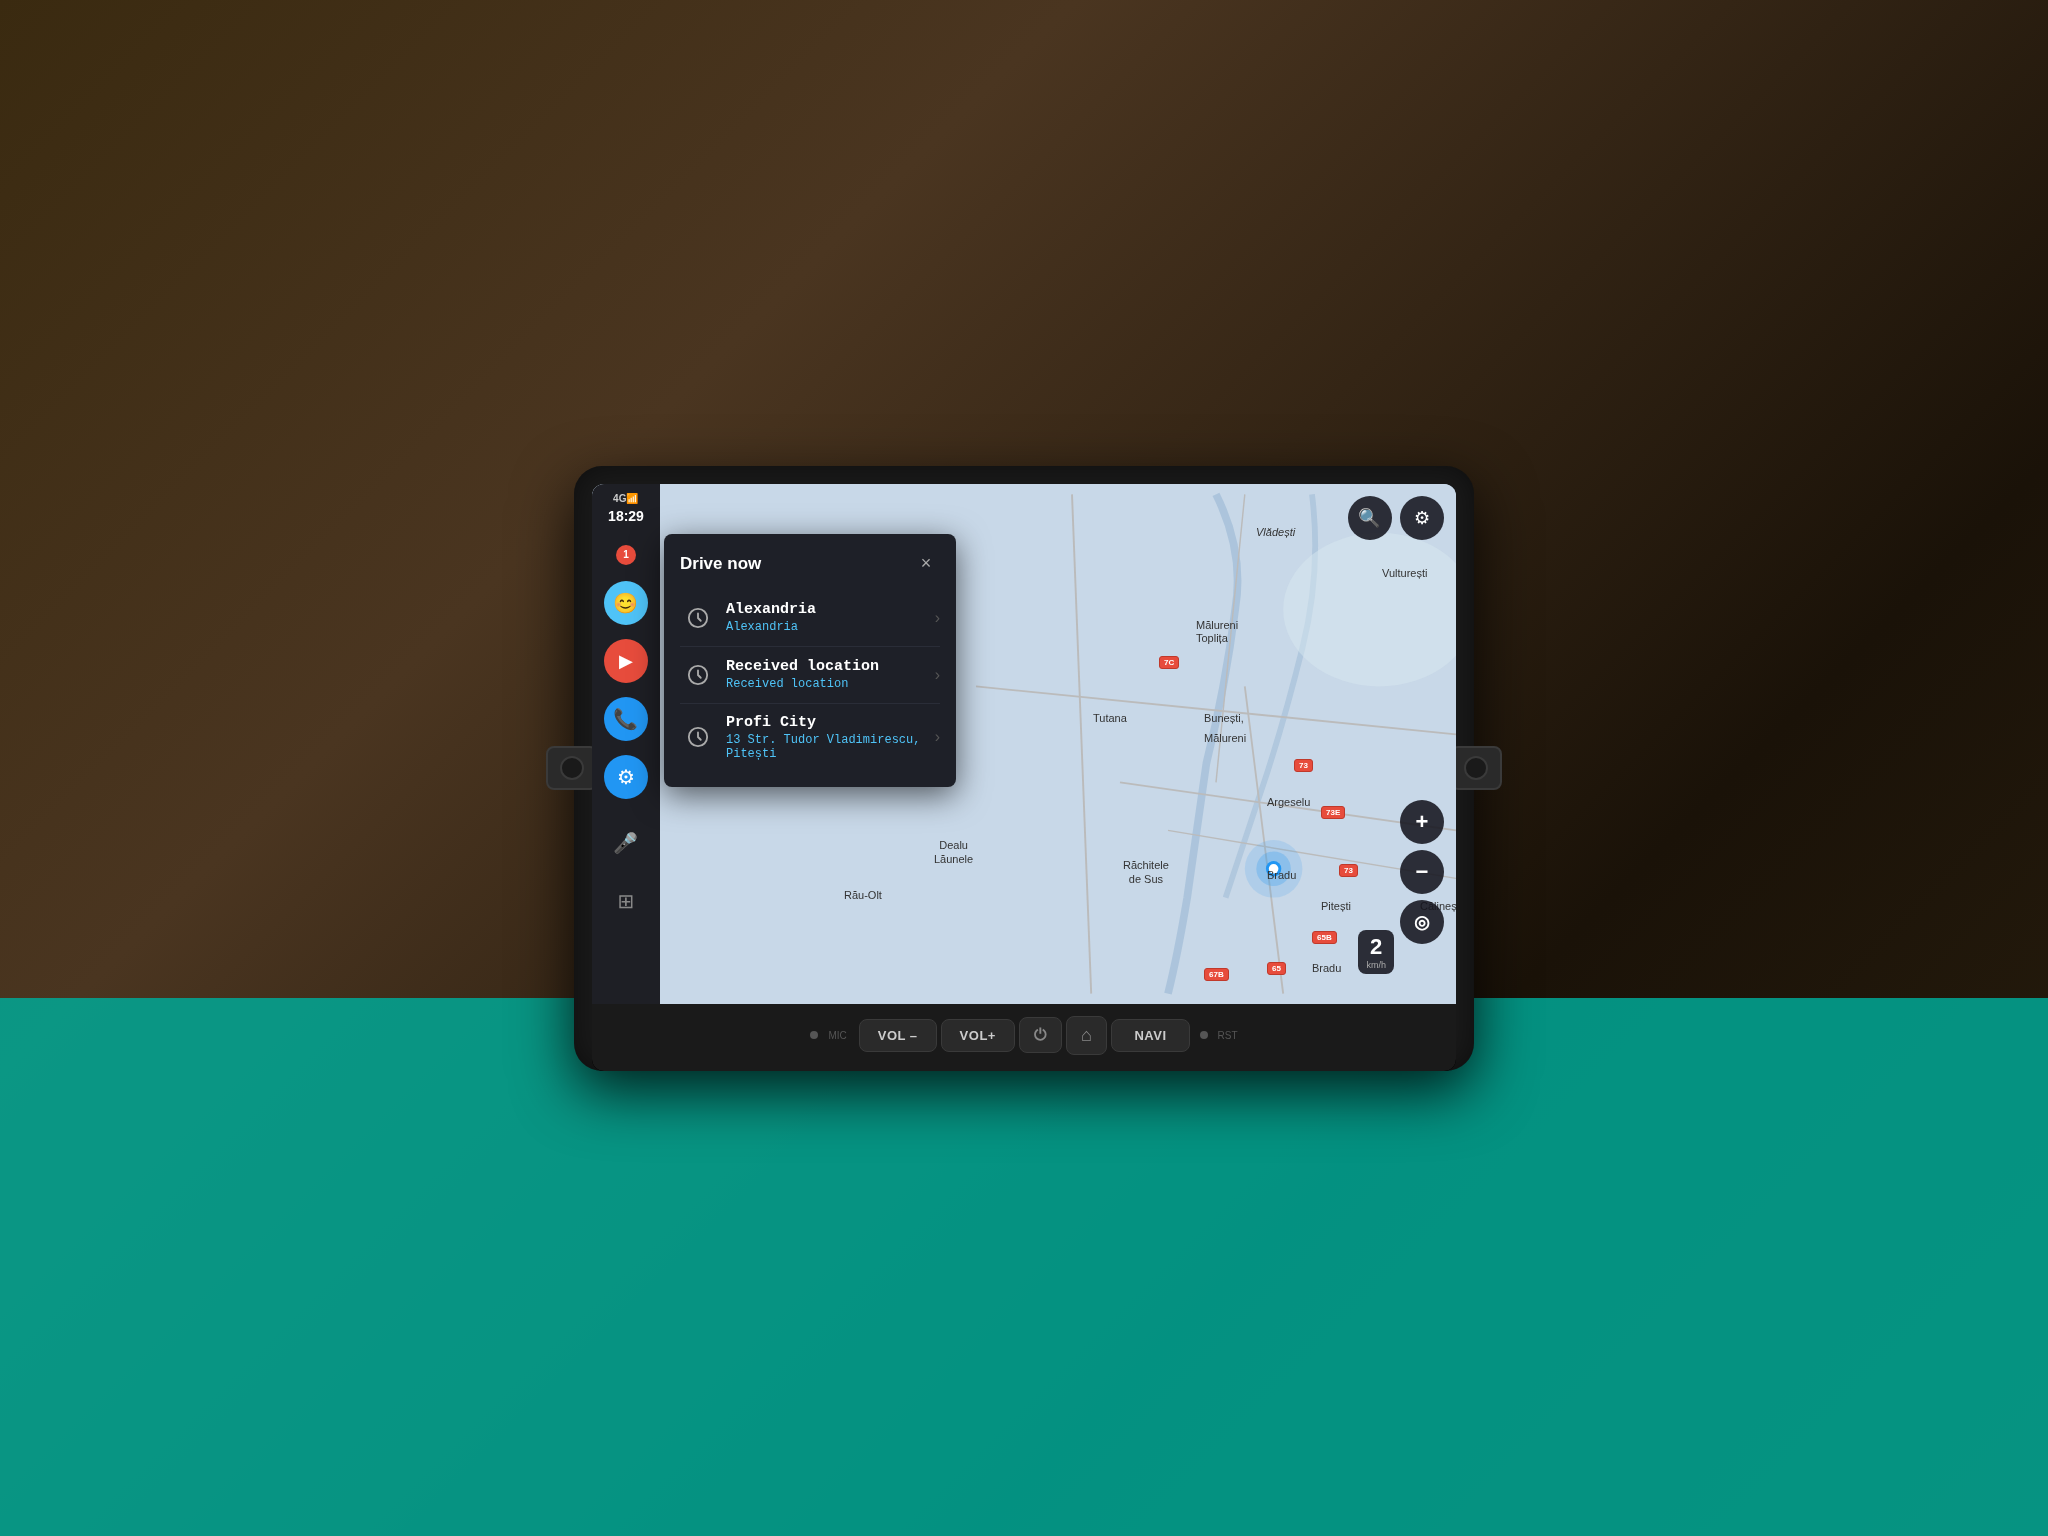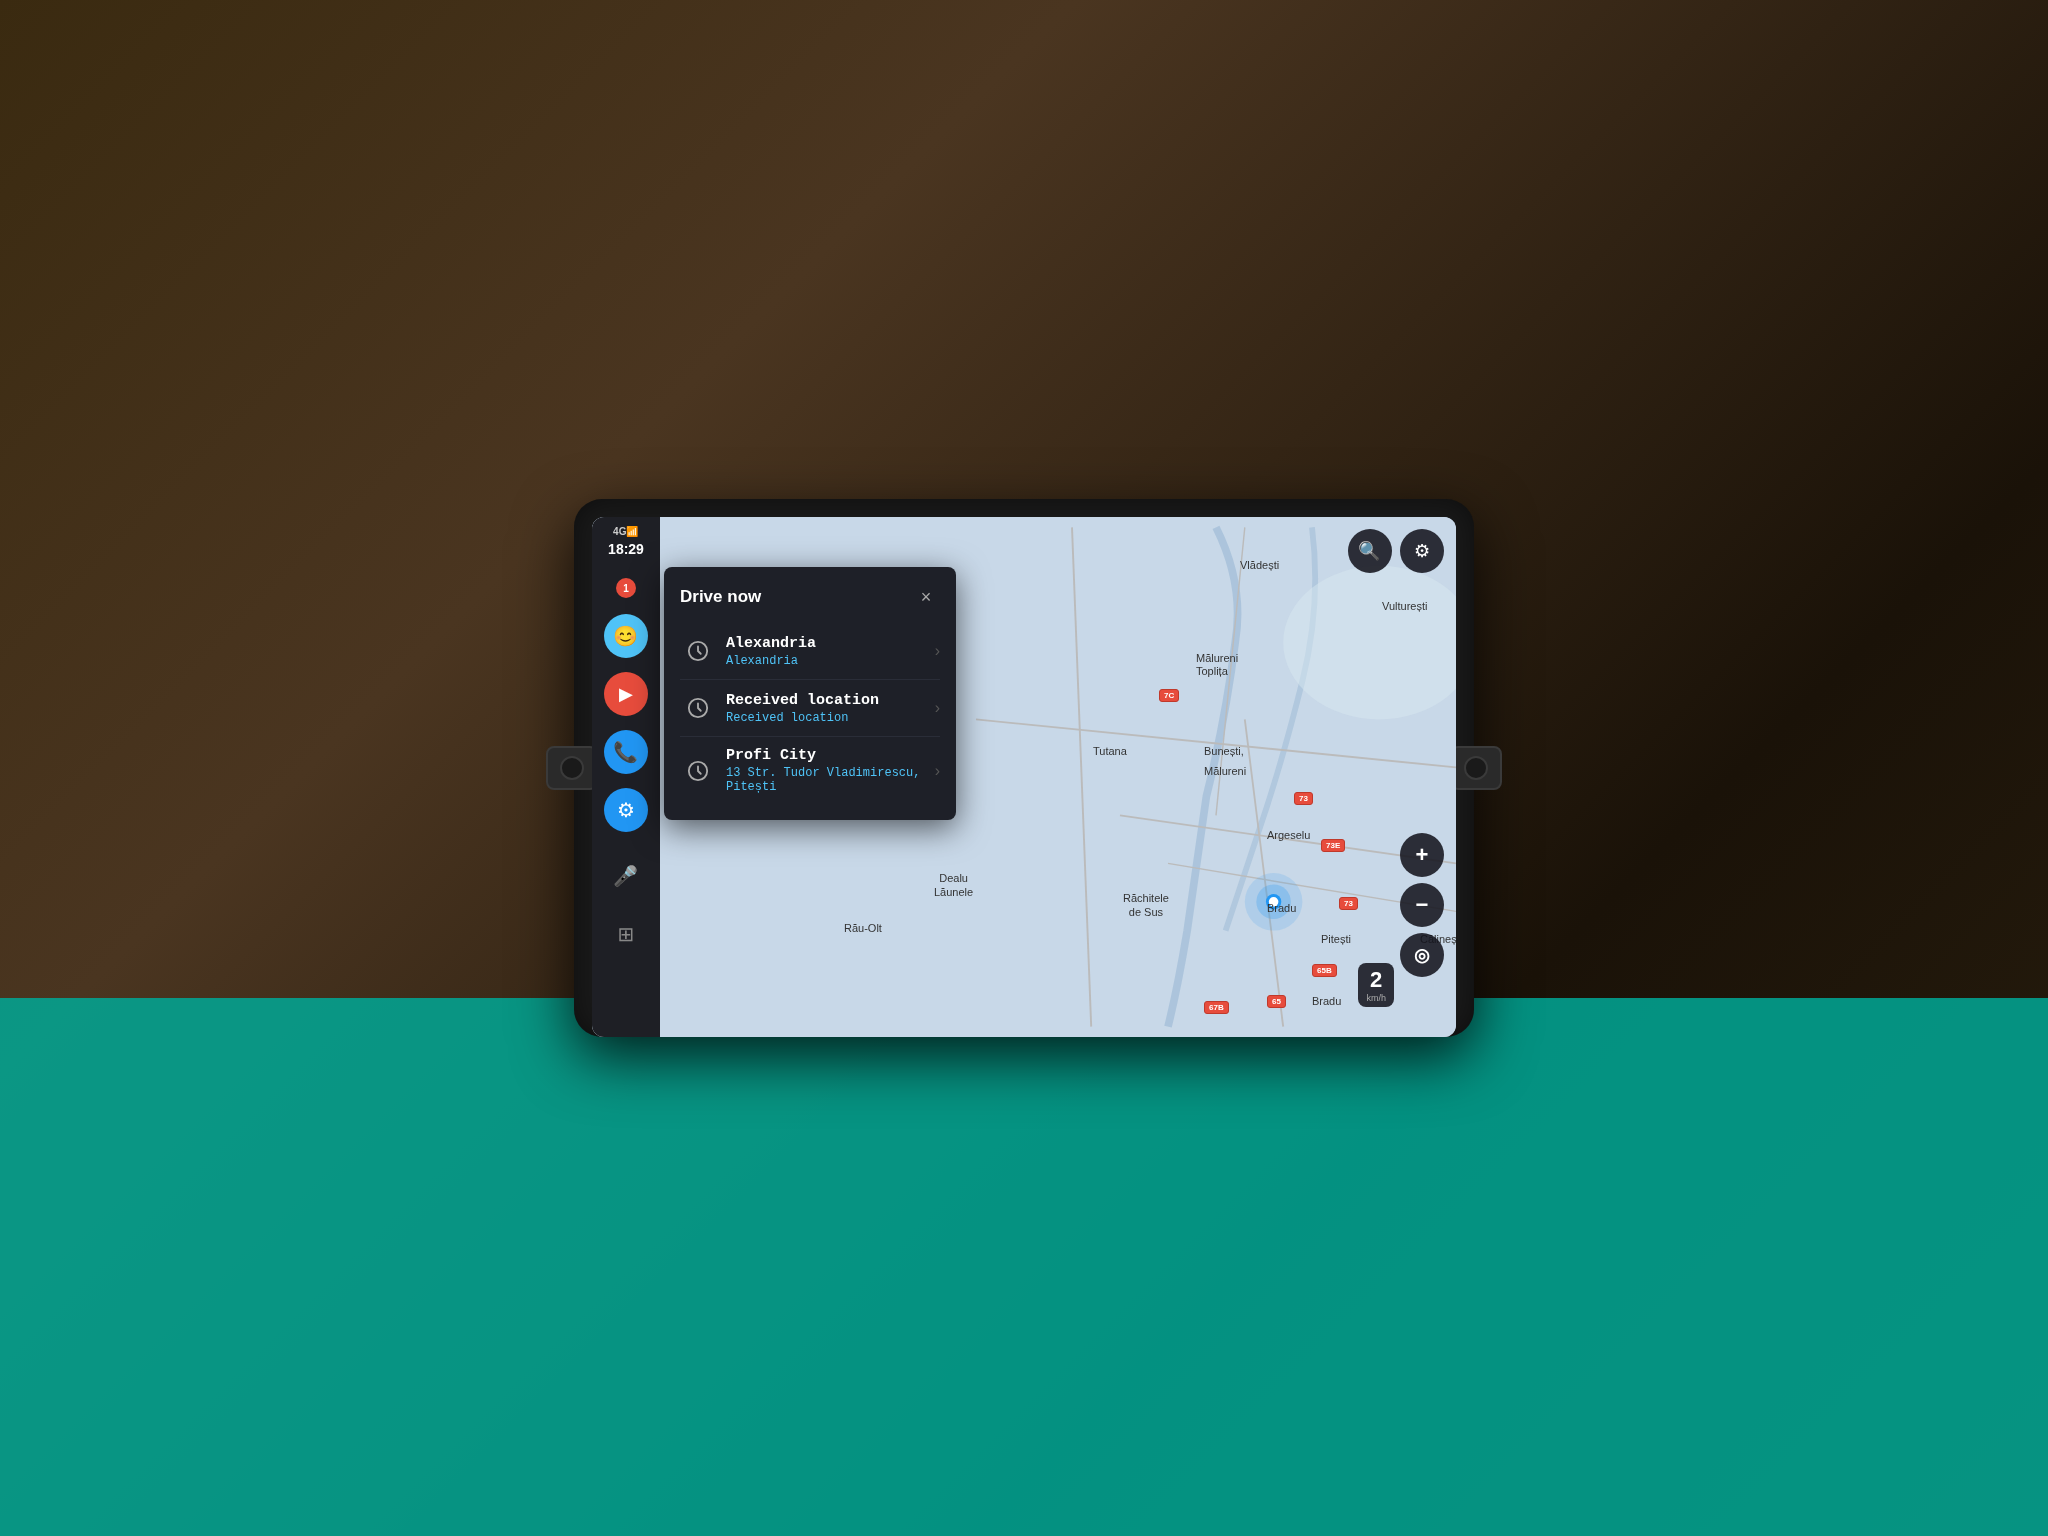--- a/index.html
+++ b/index.html
@@ -409,21 +409,21 @@
             <line x1="550" y1="300" x2="900" y2="350" stroke="#bbb" stroke-width="2"></line>
             <line x1="600" y1="350" x2="900" y2="400" stroke="#bbb" stroke-width="1.5"></line>
             <line x1="680" y1="200" x2="720" y2="520" stroke="#bbb" stroke-width="2"></line>
 
             <circle cx="710" cy="390" r="30" fill="#2196f3" opacity="0.15"></circle>
             <circle cx="710" cy="390" r="18" fill="#2196f3" opacity="0.25"></circle>
             <circle cx="710" cy="390" r="8" fill="#2196f3"></circle>
             <circle cx="710" cy="390" r="5" fill="white"></circle>
           </svg>
 
-          <div class="map-label" style="left:648px;top:42px;">Vlădești</div>
+          <div class="map-label" style="left:664px;top:42px;font-style:italic;">Vlădești</div>
           <div class="map-label" style="left:790px;top:83px;">Vulturești</div>
           <div class="map-label" style="left:604px;top:135px;">Mălureni</div>
           <div class="map-label" style="left:604px;top:148px;">Toplița</div>
           <div class="map-label" style="left:501px;top:228px;">Tutana</div>
           <div class="map-label" style="left:612px;top:228px;">Bunești,</div>
           <div class="map-label" style="left:612px;top:248px;">Mălureni</div>
           <div class="map-label" style="left:675px;top:312px;">Argeselu</div>
           <div class="map-label" style="left:342px;top:354px;text-align:center;line-height:1.3">Dealu<br>Lăunele</div>
           <div class="map-label" style="left:531px;top:374px;text-align:center;line-height:1.3">Răchitele<br>de Sus</div>
           <div class="map-label" style="left:675px;top:385px;">Bradu</div>
@@ -533,15 +533,28 @@
           </div>
         </div>
 
         <div class="speed-indicator">
           <div class="speed-value">2</div>
           <div class="speed-unit">km/h</div>
         </div>
 
       </div>
 
+      <div class="bottom-bar">
+        <div class="control-buttons">
+          <span class="mic-dot"></span>
+          <span style="color:#555;font-size:10px;margin-right:8px;">MIC</span>
+          <button class="ctrl-btn">VOL –</button>
+          <button class="ctrl-btn">VOL+</button>
+          <button class="ctrl-btn power">⏻</button>
+          <button class="ctrl-btn home">⌂</button>
+          <button class="ctrl-btn navi">NAVI</button>
+          <span class="rst-dot"></span>
+          <span style="color:#555;font-size:10px;margin-left:6px;">RST</span>
+        </div>
+      </div>
     </div>
   </div>
 </div>
 
 </body></html>

